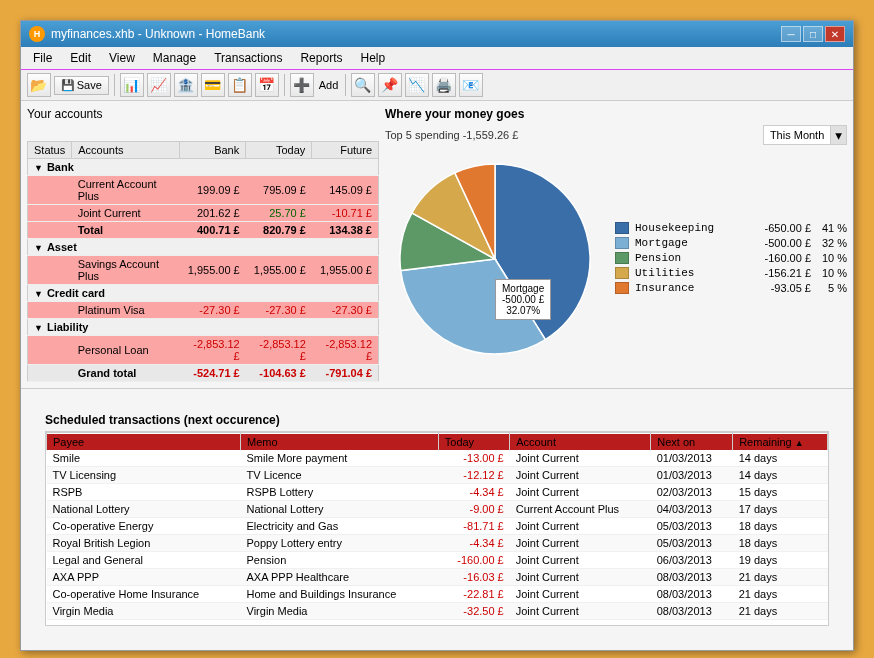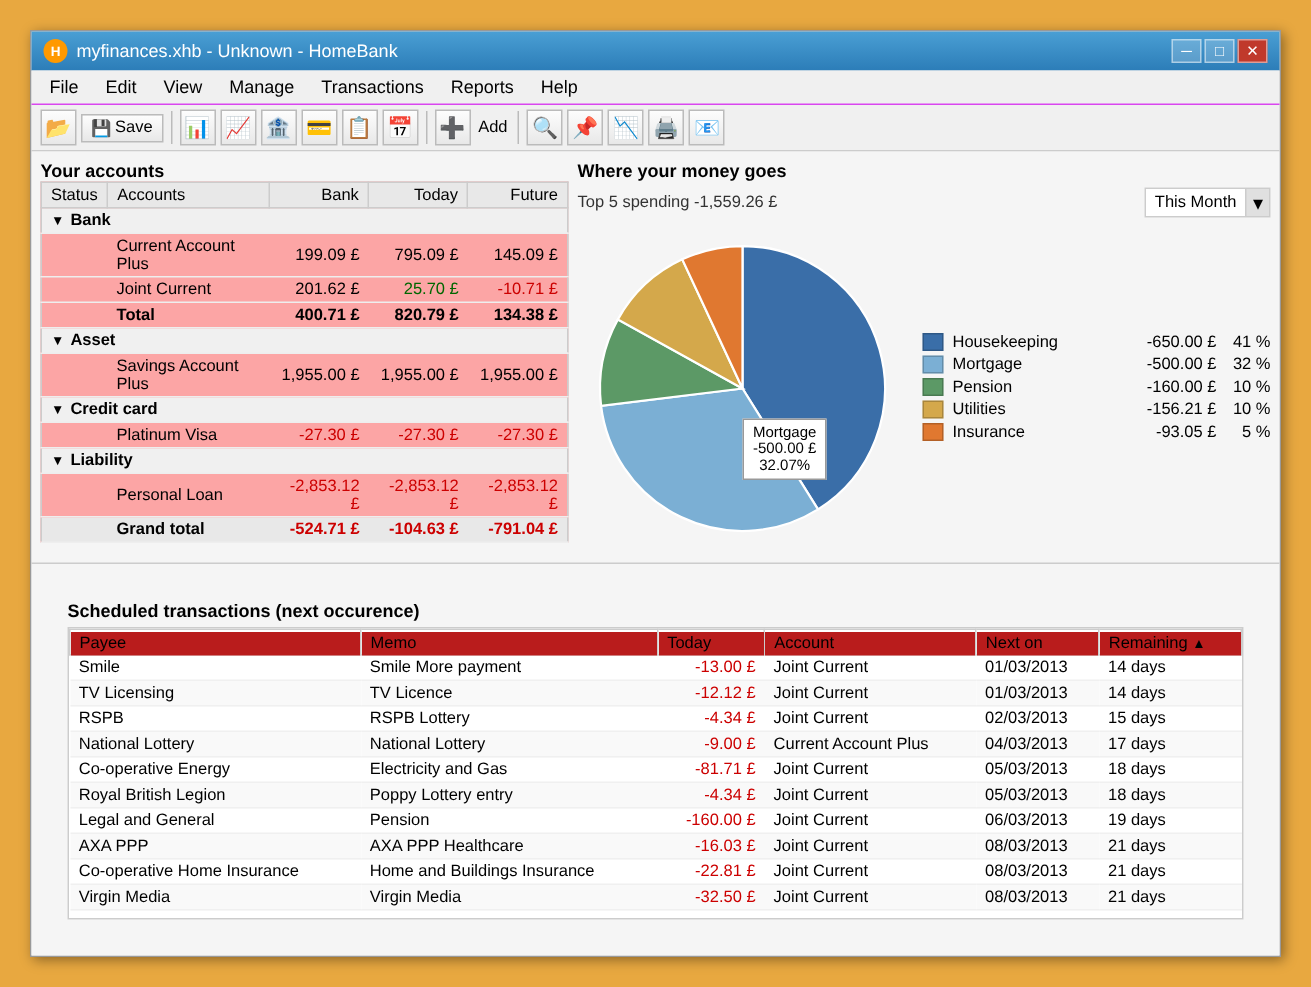--- a/index.html
+++ b/index.html
@@ -109,22 +109,22 @@
       padding: 6px;
       background: #f5f5f5;
     }
     
     .accounts-panel {
       width: 390px;
       margin-right: 6px;
     }
     .accounts-panel h3 {
       font-size: 12px;
-      font-weight: bold;
-      margin-bottom: 0;
+      font-weight: normal;
+      margin-bottom: 20px;
     }
     .accounts-table {
       width: 100%;
       border-collapse: collapse;
       background: #fca5a5;
       border: 1px solid #ccc;
       font-size: 11px;
     }
     .accounts-table th {
       background: #e8e8e8;
@@ -214,21 +214,21 @@
       display: flex;
       align-items: center;
       gap: 6px;
       margin-bottom: 3px;
     }
     .legend-color {
       width: 14px;
       height: 12px;
       border: 1px solid rgba(0,0,0,0.2);
     }
-    .legend-label { min-width: 90px; }
+    .legend-label { min-width: 90px; font-family: Liberation Mono, monospace; }
     .legend-value { min-width: 80px; text-align: right; }
     .legend-pct { min-width: 30px; text-align: right; }
 
     
     .scheduled-panel {
       padding: 24px;
       background: #f5f5f5;
       border-top: 1px solid #ccc;
     }
     .scheduled-panel h3 {

